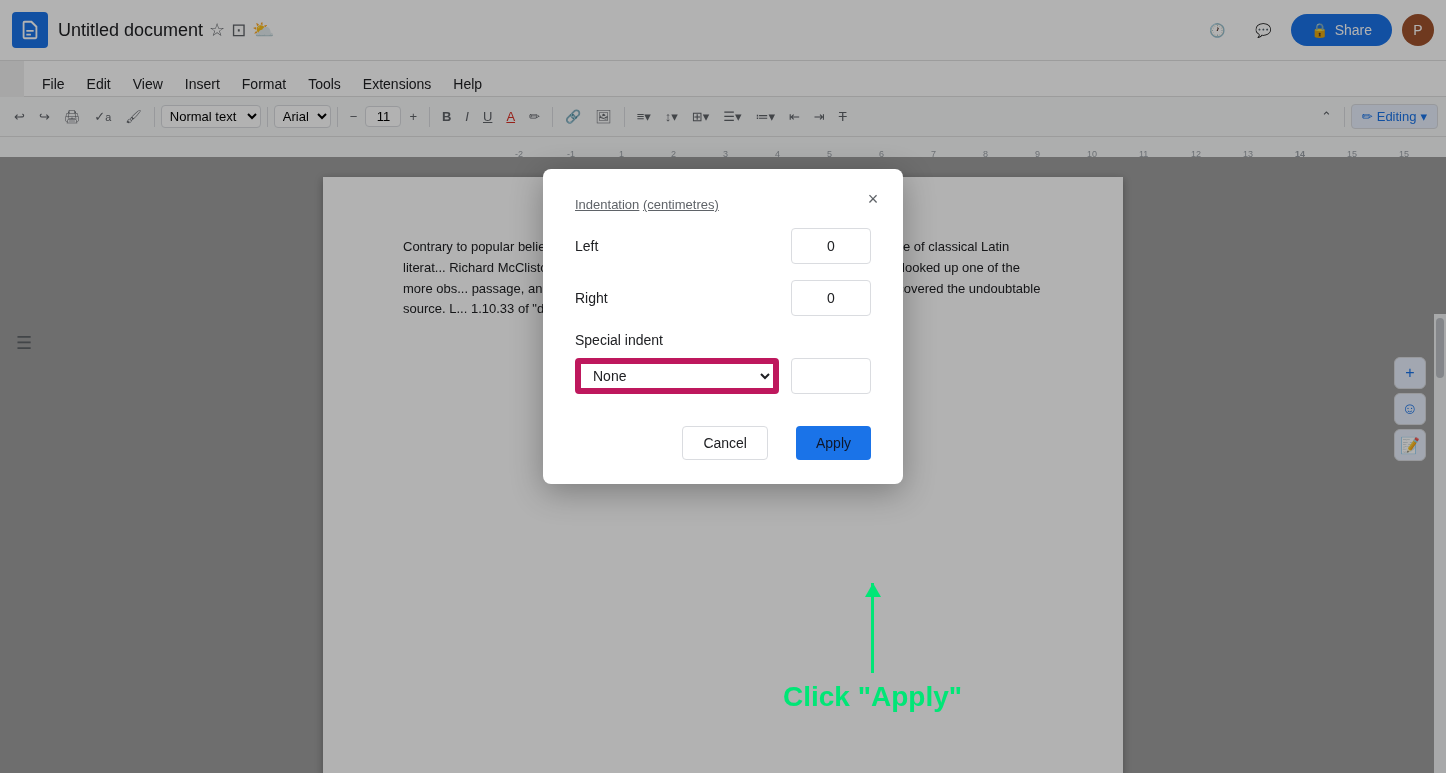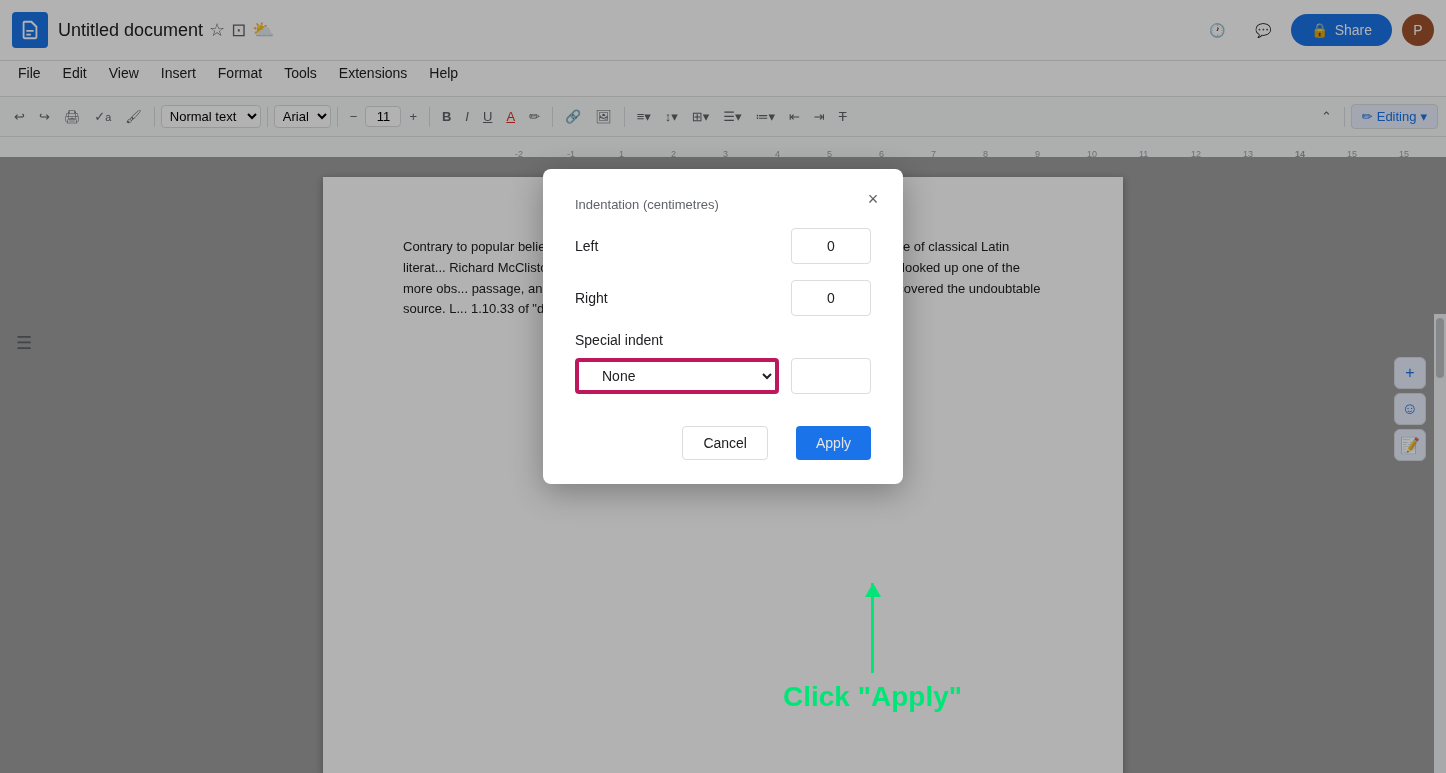--- a/index.html
+++ b/index.html
@@ -41,26 +41,27 @@
       display: flex; align-items: center; gap: 6px;
     }
     .icon-btn { background: none; border: none; cursor: pointer; width: 36px; height: 36px; border-radius: 50%; display: flex; align-items: center; justify-content: center; color: #5f6368; }
     .avatar { width: 32px; height: 32px; border-radius: 50%; background: #a0522d; display: flex; align-items: center; justify-content: center; color: white; font-size: 14px; font-weight: 500; }
 
     
     .menu-bar {
       background: #fff;
       height: 36px;
       display: flex;
-      align-items: flex-start;
+      align-items: flex-end;
       padding: 0 8px;
       gap: 2px;
       border-bottom: 1px solid #e0e0e0;
       position: relative;
       z-index: 10;
+      margin-left: 24px;
     }
     .menu-item {
       padding: 4px 10px;
       font-size: 14px;
       color: #202124;
       cursor: pointer;
       border-radius: 4px;
     }
 
     
@@ -238,20 +239,21 @@
       display: flex; align-items: center; justify-content: center;
       border-radius: 50%;
     }
     .indentation-label {
       font-size: 13px;
       color: #202124;
       margin-bottom: 16px;
     }
     .indentation-label span {
       color: #5f6368;
+      text-decoration: underline;
     }
     .field-row {
       display: flex;
       align-items: center;
       justify-content: space-between;
       margin-bottom: 16px;
     }
     .field-label {
       font-size: 14px;
       color: #202124;
@@ -275,24 +277,24 @@
       margin-bottom: 10px;
     }
     .special-row {
       display: flex;
       gap: 12px;
       align-items: center;
     }
     .special-select {
       flex: 1;
       height: 36px;
-      border: 4px solid #be185d;
-      border-radius: 4px;
-      font-size: 14px;
-      padding: 0 19px;
+      border: 6px solid #be185d;
+      border-radius: 4px;
+      font-size: 14px;
+      padding: 0 8px;
       color: #202124;
       background: white;
       outline: none;
     }
     .special-value {
       width: 80px;
       height: 36px;
       border: 1px solid #dadce0;
       border-radius: 4px;
       text-align: center;
@@ -314,21 +316,21 @@
       font-size: 14px;
       color: #202124;
       cursor: pointer;
     }
     .btn-apply {
       background: #1a73e8;
       border: none;
       border-radius: 4px;
       padding: 8px 20px;
       font-size: 14px;
-      color: #e5e5e5;
+      color: #0f172a;
       cursor: pointer;
       font-weight: 500;
     }
 
     
     .ruler-ticks {
       position: absolute;
       left: 305px;
       top: 0;
       right: 12px;

